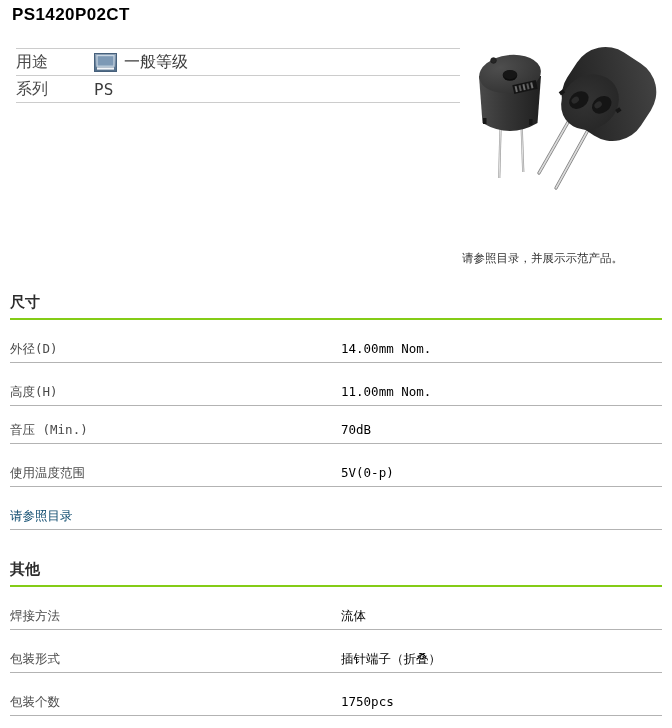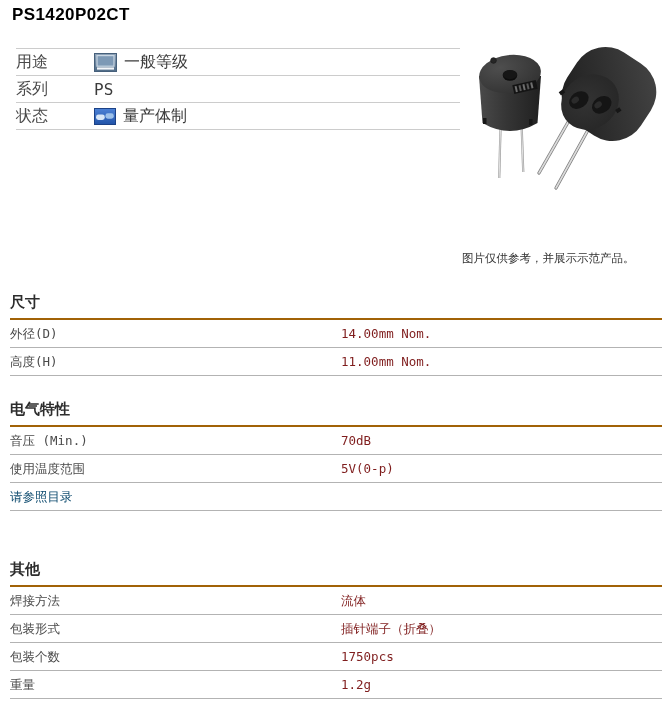--- a/index.html
+++ b/index.html
@@ -27,25 +27,25 @@
   .fig-caption { position:absolute; left:462px; top:251px; font-size:11.5px; color:#333; white-space:nowrap; }
 
   
   .section { position:absolute; left:10px; width:652px; }
   .sec-dimensions { top:294px; }
   .sec-electrical { top:401px; }
   .sec-others     { top:561px; }
   .sec-title {
     font-family:"DejaVu Sans","Liberation Sans",sans-serif;
     font-size:15px; line-height:16px; font-weight:bold; color:#2d2d2d;
-    padding-bottom:8px; border-bottom:2px solid #a16207;
+    padding-bottom:8px; border-bottom:2px solid #84cc16;
   }
-  .spec-row { display:flex; align-items:center; padding:7px 0 6px; border-bottom:1px solid #b3b3b3; font-size:12.5px; line-height:14px; }
+  .spec-row { display:flex; align-items:center; padding:7px 0 6px; border-bottom:1px solid #b3b3b3; font-size:12.5px; line-height:14px;margin-top:15px; }
   .spec-label { width:331px; flex:none; color:#4a4a4a; }
-  .spec-value { color:#7f1d1d; }
+  .spec-value { color:#000000; }
   .spec-value.link { color:#0c4a6e; cursor:pointer; }
 </style>
 </head>
 <body>
 
 <div class="page">
 
   <div class="title">PS1420P02CT</div>
 
   <div class="info-table">
@@ -65,39 +65,20 @@
             <rect x="3" y="14.4" width="17" height="2.2" fill="#f3f6f9"></rect>
           </svg>
         </span>
         <span>一般等级</span>
       </span>
     </div>
     <div class="info-row">
       <span class="info-label">系列</span>
       <span class="info-value">
         <span>PS</span>
-      </span>
-    </div>
-    <div class="info-row">
-      <span class="info-label">状态</span>
-      <span class="info-value">
-        <span class="ico">
-          <svg width="22" height="17" viewBox="0 0 22 17">
-            <defs>
-              <linearGradient id="gp" x1="0" y1="0" x2="0" y2="1">
-                <stop offset="0" stop-color="#4d82d6"></stop>
-                  <stop offset="1" stop-color="#2153a8"></stop>
-              </linearGradient>
-            </defs>
-            <rect x="0.5" y="0.5" width="21" height="16" fill="url(#gp)" stroke="#1c4186"></rect>
-            <rect x="2" y="6.5" width="8.8" height="5.4" rx="2.4" fill="#d7e6f7"></rect>
-            <rect x="11.4" y="5.3" width="8.4" height="5.4" rx="2.4" fill="#9dc1ea"></rect>
-          </svg>
-        </span>
-        <span>量产体制</span>
       </span>
     </div>
   </div>
 
   <div class="fig">
     <svg width="200" height="148" viewBox="0 0 200 148">
       <defs>
         <linearGradient id="bodyL" x1="0" y1="0" x2="1" y2="0">
           <stop offset="0" stop-color="#4a4a4a"></stop>
             <stop offset="0.45" stop-color="#353535"></stop>
@@ -155,36 +136,35 @@
           <ellipse cx="132" cy="65" rx="10.5" ry="8" fill="#151515"></ellipse>
           <ellipse cx="113" cy="46" rx="4" ry="3" fill="#2b2b2b"></ellipse>
           <ellipse cx="129" cy="63" rx="4" ry="3" fill="#2b2b2b"></ellipse>
           <rect x="104" y="30" width="5" height="4" fill="#161616"></rect>
           <rect x="140" y="77" width="5" height="4" fill="#161616"></rect>
         </g>
       </g>
     </svg>
   </div>
 
-  <div class="fig-caption">图片仅供参考，并展示示范产品。</div>
+  <div class="fig-caption">请参照目录，并展示示范产品。</div>
 
   <div class="section sec-dimensions">
     <div class="sec-title">尺寸</div>
     <div class="spec-row">
       <span class="spec-label">外径(D)</span>
       <span class="spec-value">14.00mm Nom.</span>
     </div>
     <div class="spec-row">
       <span class="spec-label">高度(H)</span>
       <span class="spec-value">11.00mm Nom.</span>
     </div>
   </div>
 
   <div class="section sec-electrical">
-    <div class="sec-title">电气特性</div>
     <div class="spec-row">
       <span class="spec-label">音压 (Min.)</span>
       <span class="spec-value">70dB</span>
     </div>
     <div class="spec-row">
       <span class="spec-label">使用温度范围</span>
       <span class="spec-value">5V(0-p)</span>
     </div>
     <div class="spec-row">
       <span class="spec-value link">请参照目录</span>

